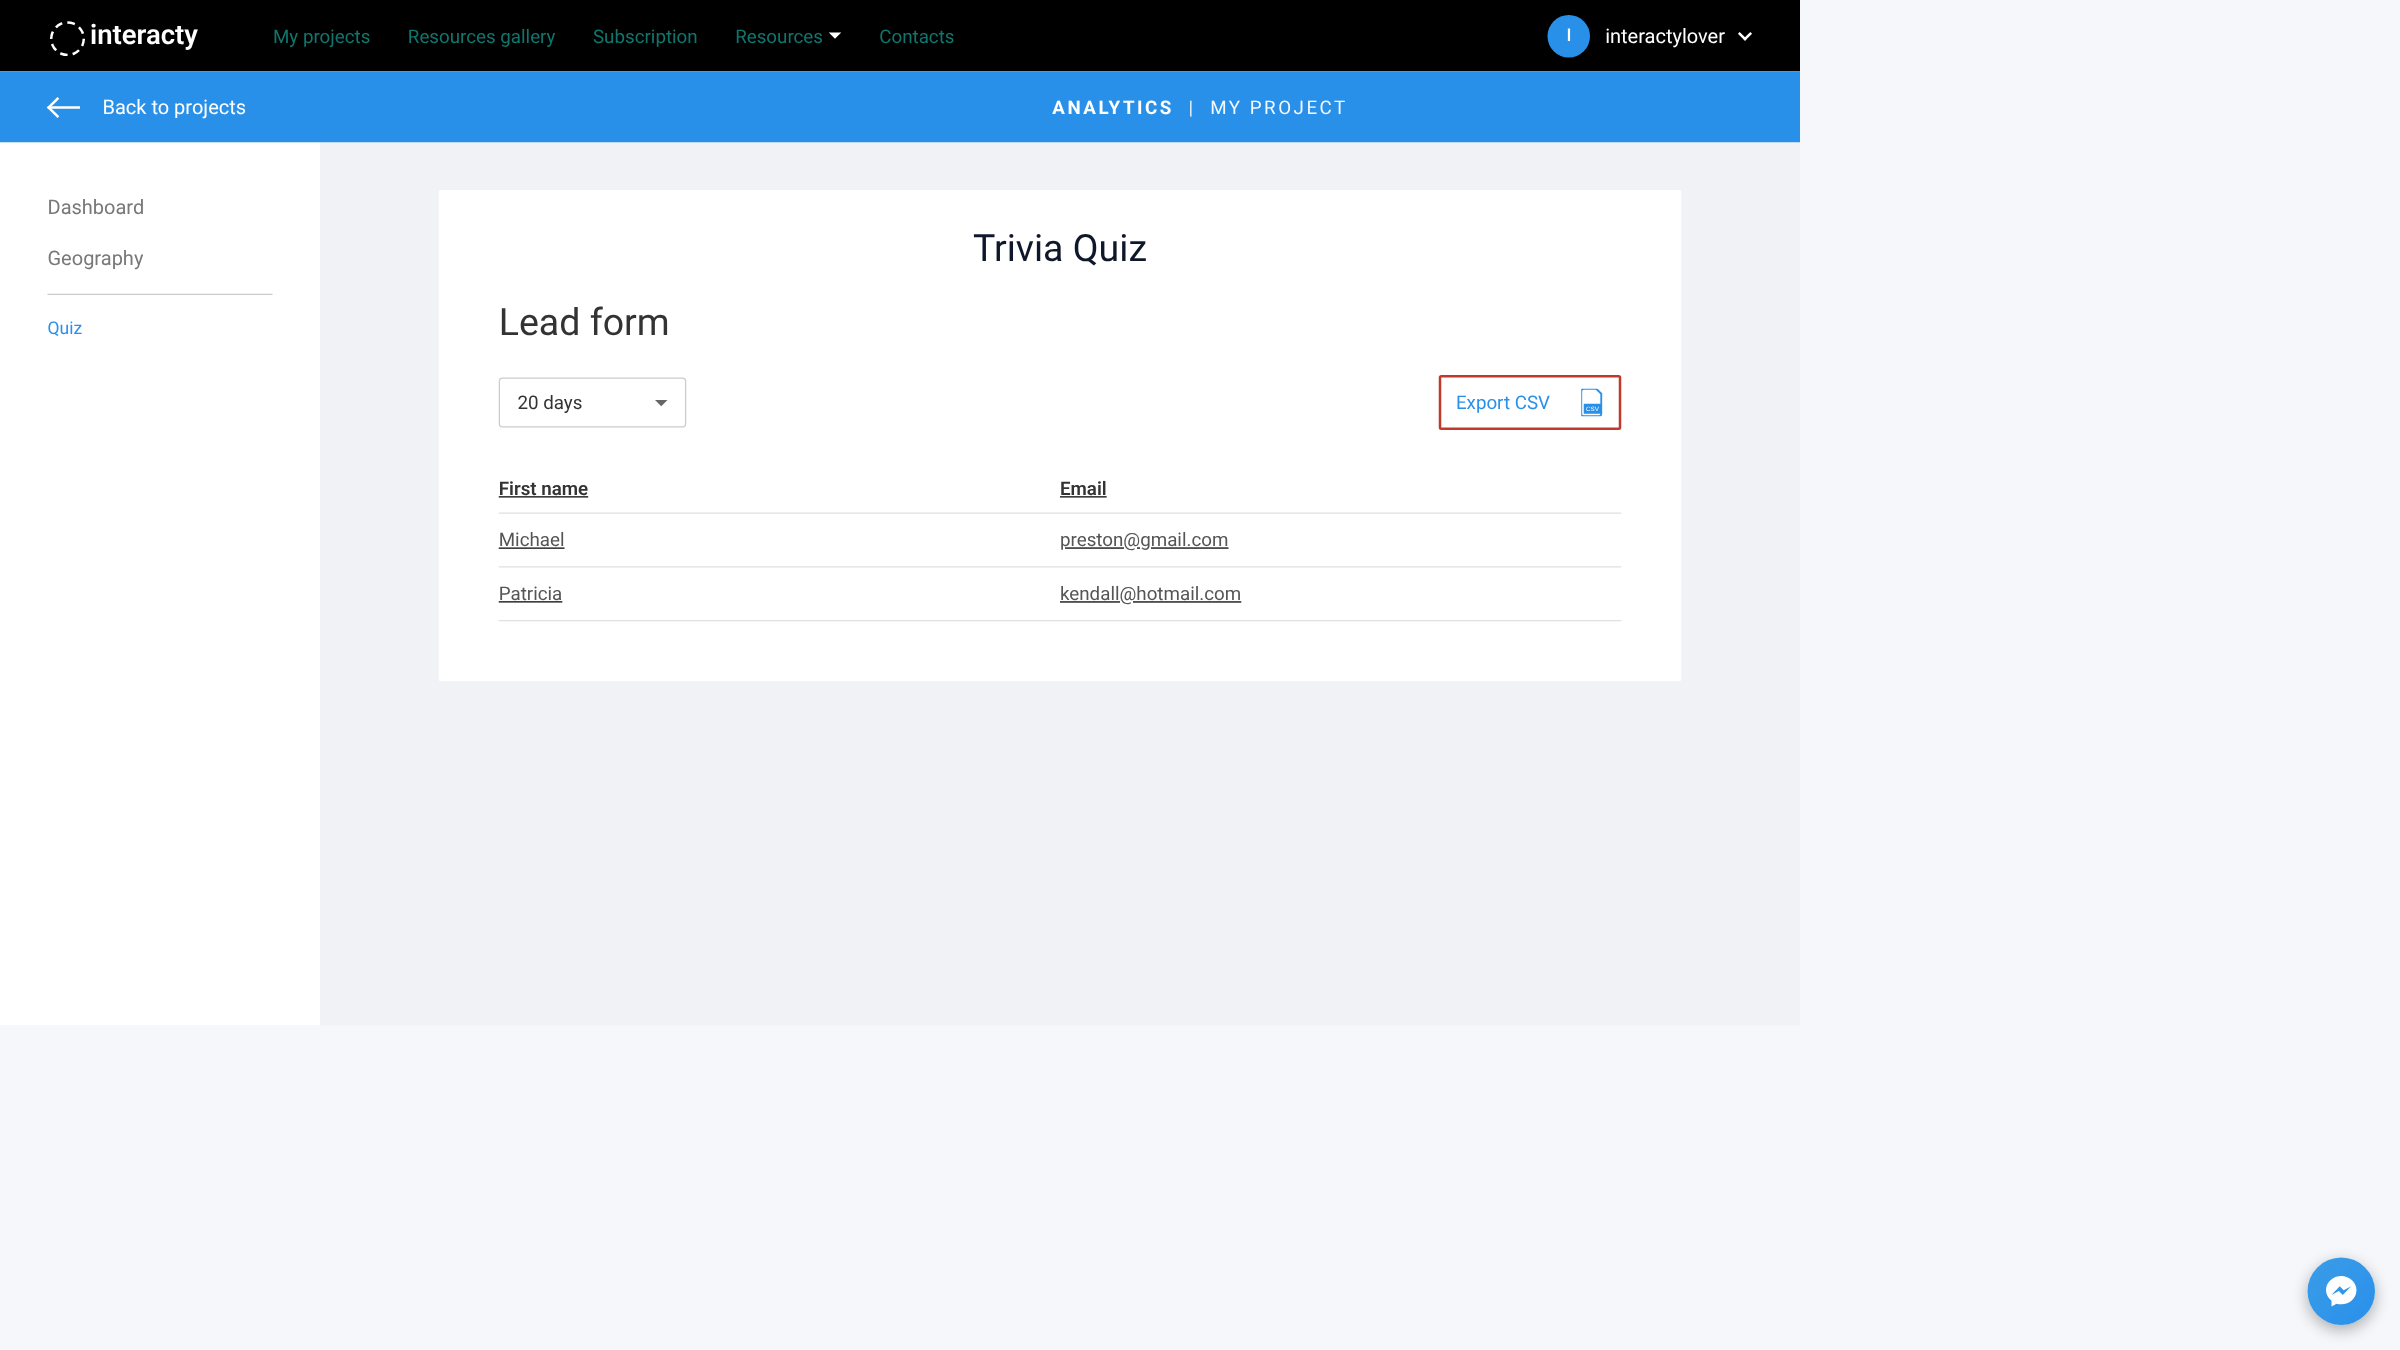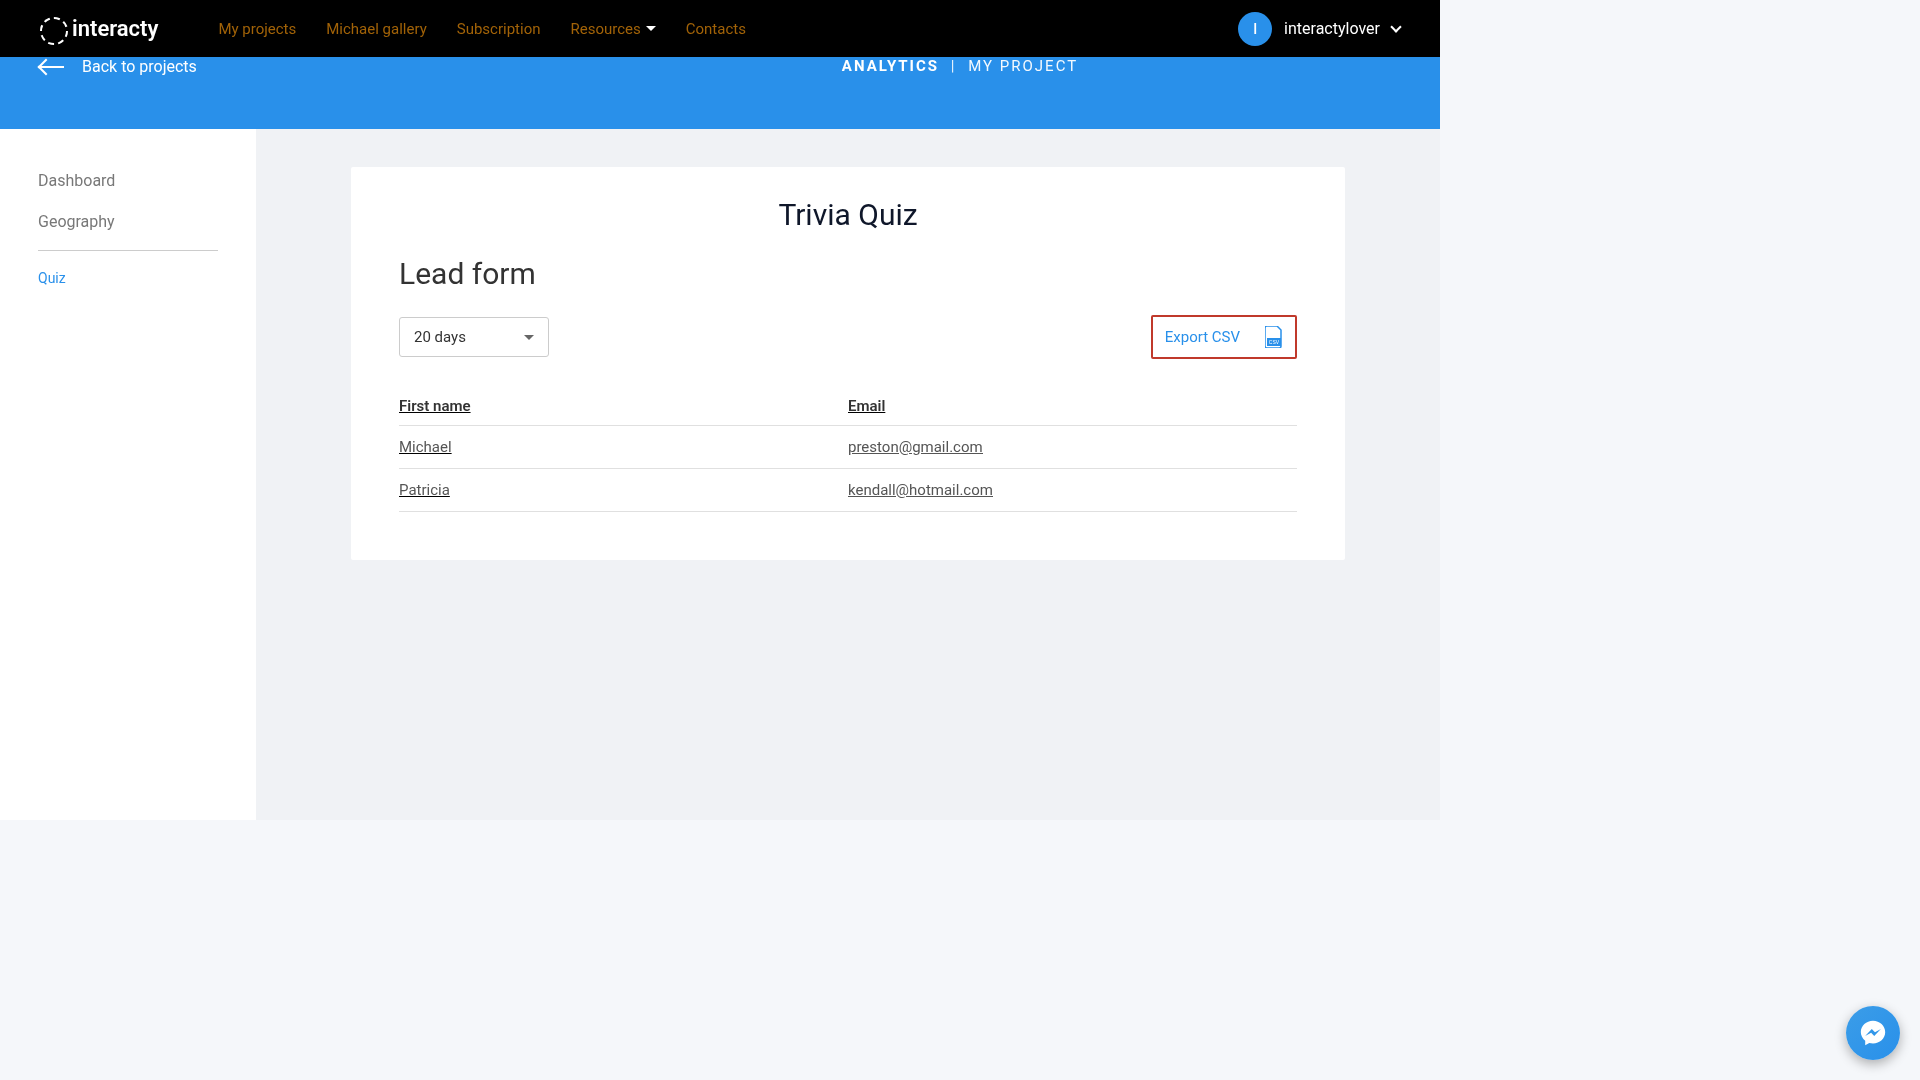--- a/index.html
+++ b/index.html
@@ -3,26 +3,26 @@
 <meta charset="utf-8">
 <style>
 * { margin: 0; padding: 0; box-sizing: border-box; }
 body { font-family: -apple-system, BlinkMacSystemFont, 'Segoe UI', Roboto, Arial, sans-serif; background: #f5f7fa; width: 1440px; height: 820px; overflow: hidden; }
 
 .topbar { background: #000; height: 57px; display: flex; align-items: center; padding: 0 40px; }
 .logo { color: #fff; font-size: 22px; font-weight: 600; display: flex; align-items: center; gap: 8px; }
 .logo-icon { width: 24px; height: 24px; position: relative; }
 .logo-icon::before { content: ''; position: absolute; width: 24px; height: 24px; border: 2px dashed #fff; border-radius: 50%; }
 .nav { display: flex; gap: 30px; margin-left: 60px; flex: 1; }
-.nav-item { color: #a16207; font-size: 15px; cursor: pointer; display: flex; align-items: center; gap: 5px; }
+.nav-item { color: #0f766e; font-size: 15px; cursor: pointer; display: flex; align-items: center; gap: 5px; }
 .user-area { display: flex; align-items: center; gap: 12px; color: #fff; cursor: pointer; }
 .avatar { width: 34px; height: 34px; border-radius: 50%; background: #2990ea; display: flex; align-items: center; justify-content: center; color: #fff; font-size: 14px; font-weight: 500; }
 .chevron-down { display: inline-block; width: 8px; height: 8px; border-right: 2px solid #fff; border-bottom: 2px solid #fff; transform: rotate(45deg); margin-top: -4px; }
 
-.subheader { background: #2990ea; height: 72px; display: flex; align-items: flex-start; padding: 0 40px; color: #fff; }
+.subheader { background: #2990ea; height: 57px; display: flex; align-items: center; padding: 0 40px; color: #fff; }
 .back-link { display: flex; align-items: center; gap: 14px; cursor: pointer; font-size: 16px; }
 .arrow-left { width: 28px; height: 12px; position: relative; }
 .arrow-left::before { content: ''; position: absolute; width: 24px; height: 2px; background: #fff; top: 5px; }
 .arrow-left::after { content: ''; position: absolute; width: 10px; height: 10px; border-left: 2px solid #fff; border-bottom: 2px solid #fff; transform: rotate(45deg); top: 0; left: 0; }
 .breadcrumb { position: absolute; left: 50%; transform: translateX(-50%); font-size: 15px; letter-spacing: 2px; }
 .breadcrumb-bold { font-weight: 700; }
 .breadcrumb-sep { margin: 0 6px; opacity: 0.9; }
 .breadcrumb-light { font-weight: 400; opacity: 0.95; }
 
 .body-wrap { display: flex; height: calc(820px - 114px); }
@@ -65,21 +65,21 @@
 <div class="page-scroll">
 <div class="scroll-content">
 
 <div class="topbar">
   <div class="logo">
     <span class="logo-icon"></span>
     <span>interacty</span>
   </div>
   <div class="nav">
     <div class="nav-item">My projects</div>
-    <div class="nav-item">Michael gallery</div>
+    <div class="nav-item">Resources gallery</div>
     <div class="nav-item">Subscription</div>
     <div class="nav-item">
       <span>Resources</span>
       <span class="dropdown-arrow" style="border-top-color:#fff"></span>
     </div>
     <div class="nav-item">Contacts</div>
   </div>
   <div class="user-area">
     <div class="avatar">I</div>
     <span>interactylover</span>

